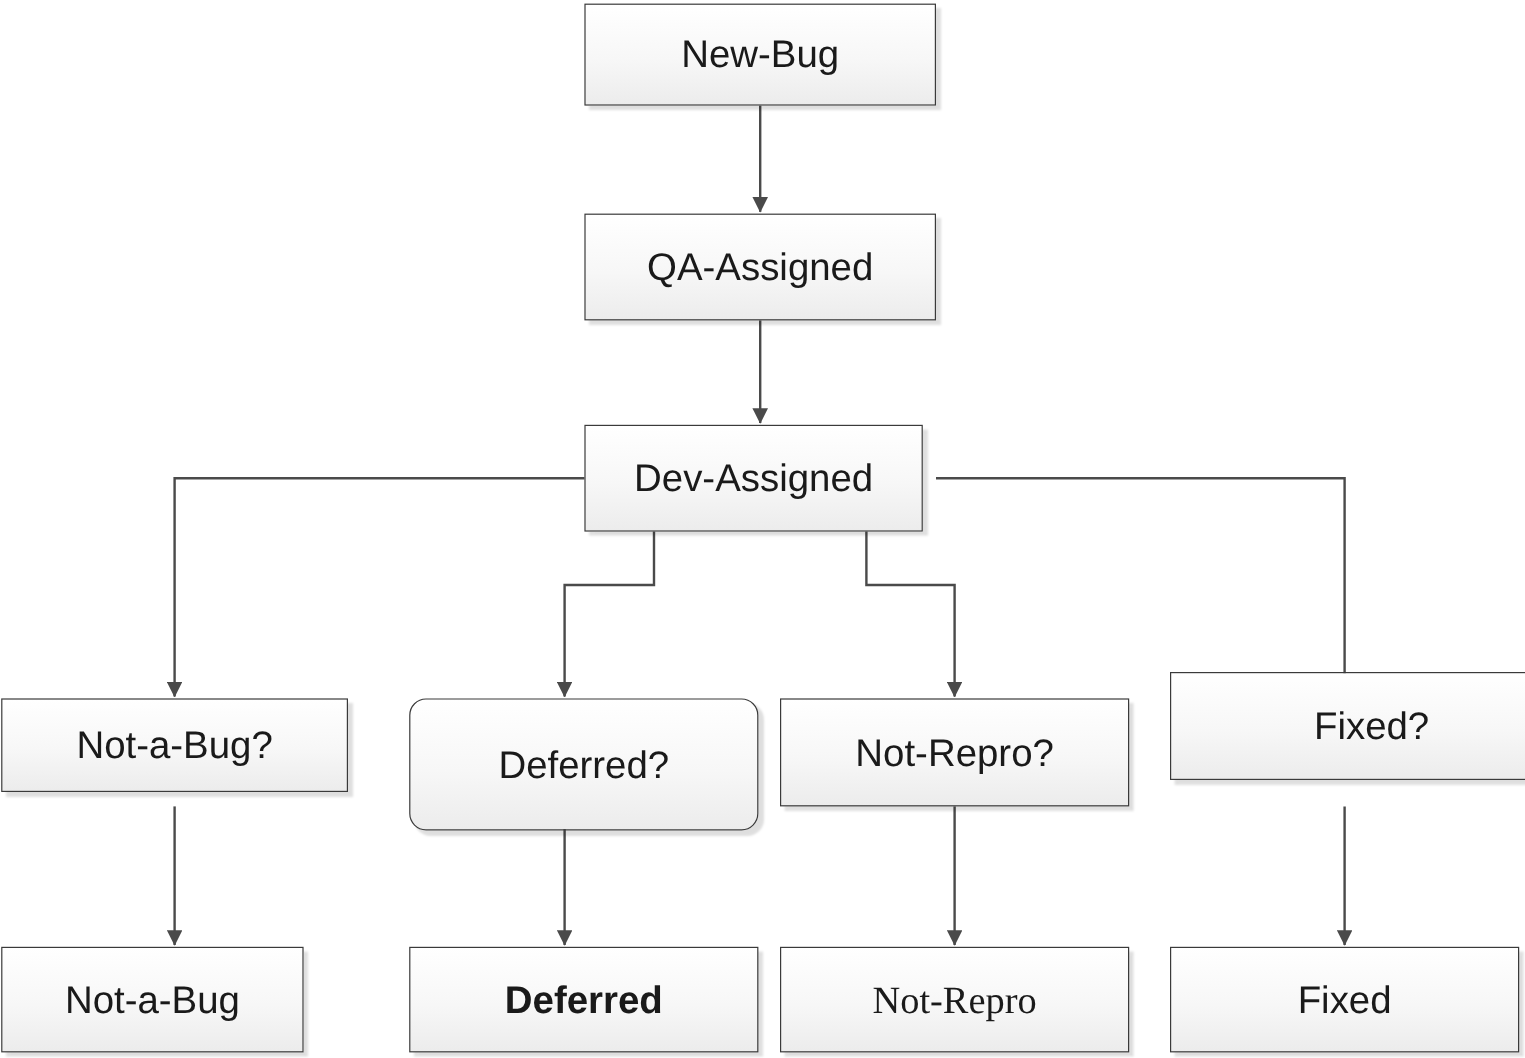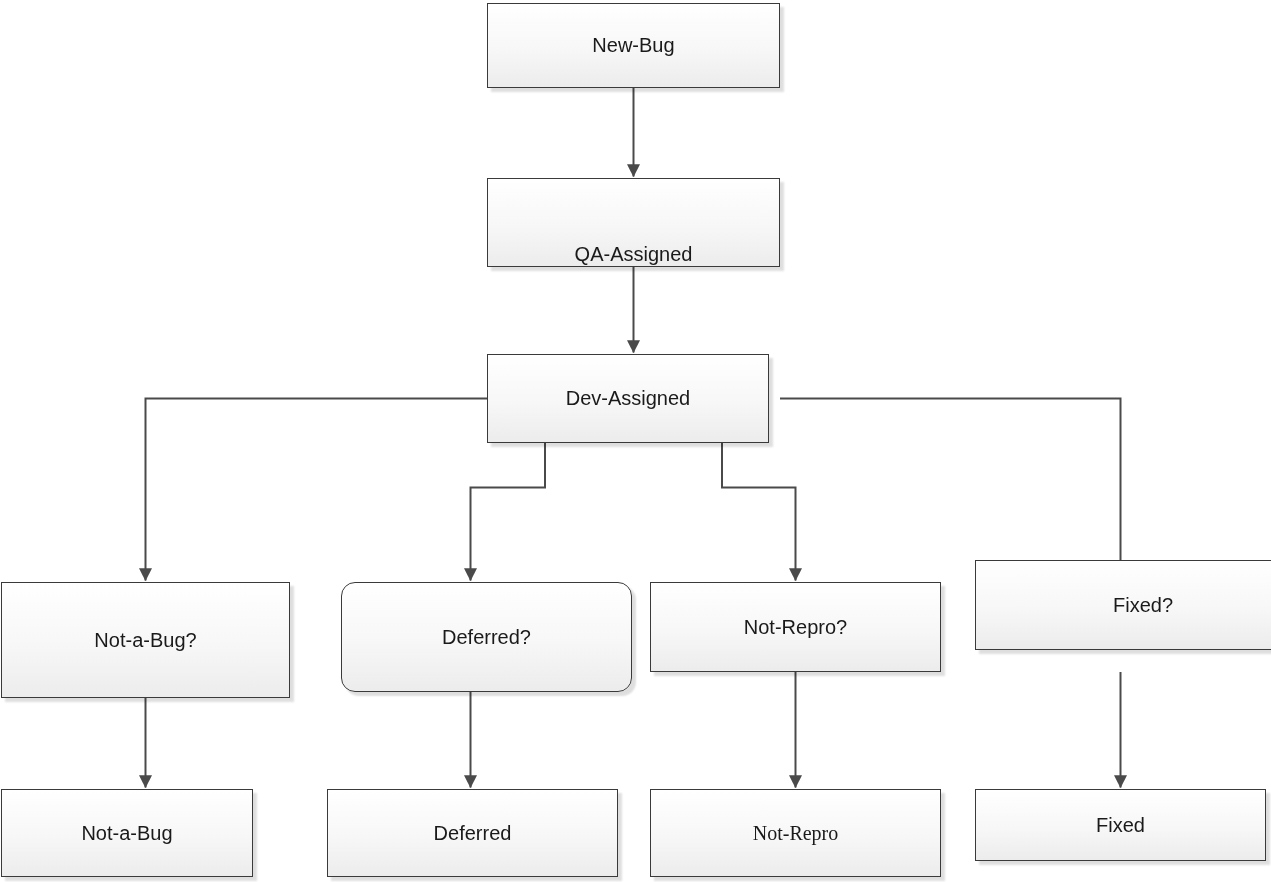--- a/index.html
+++ b/index.html
@@ -49,37 +49,37 @@
     background: linear-gradient(to bottom,
       var(--node-fill-top) 0%,
       var(--node-fill-mid) 55%,
       var(--node-fill-bottom) 100%);
     box-shadow: 4px 4px 2px rgba(0, 0, 0, 0.13);
     display: flex;
     align-items: center;
     justify-content: center;
   }
   .node-label {
-    font-size: 20px;
+    font-size: 32px;
     color: var(--text);
     white-space: nowrap;
     letter-spacing: 0px;
   }
   
   .n-new   { left: 487px; top: 3px;   width: 293px; height: 85px; }
-  .n-qa    { left: 487px; top: 178px; width: 293px; height: 89px; align-items: flex-end; }
+  .n-qa    { left: 487px; top: 178px; width: 293px; height: 89px; }
   .n-dev   { left: 487px; top: 354px; width: 282px; height: 89px; }
-  .n-nab-q { left: 1px;   top: 582px; width: 289px; height: 116px; }
+  .n-nab-q { left: 1px;   top: 582px; width: 289px; height: 78px; }
   .n-def-q { left: 341px; top: 582px; width: 291px; height: 110px; border-radius: 14px; }
   .n-rep-q { left: 650px; top: 582px; width: 291px; height: 90px; }
   .n-fix-q { left: 975px; top: 560px; width: 336px; height: 90px; }
   .n-nab   { left: 1px;   top: 789px; width: 252px; height: 88px; }
-  .n-def   { left: 327px; top: 789px; width: 291px; height: 88px; }
+  .n-def   { left: 341px; top: 789px; width: 291px; height: 88px; font-weight: bold; }
   .n-rep   { left: 650px; top: 789px; width: 291px; height: 88px; font-family: Liberation Serif, serif; }
-  .n-fix   { left: 975px; top: 789px; width: 291px; height: 72px; }
+  .n-fix   { left: 975px; top: 789px; width: 291px; height: 88px; }
 </style>
 </head>
 <body>
 
 <div class="canvas">
 
   <svg class="connectors" viewBox="0 0 1271 882" xmlns="http://www.w3.org/2000/svg">
     <defs>
       <marker id="arrowhead" viewBox="0 0 10 10" refX="9.5" refY="5" markerWidth="13" markerHeight="13" markerUnits="userSpaceOnUse" orient="auto">
         <path d="M0 0 L10 5 L0 10 Z"></path>

